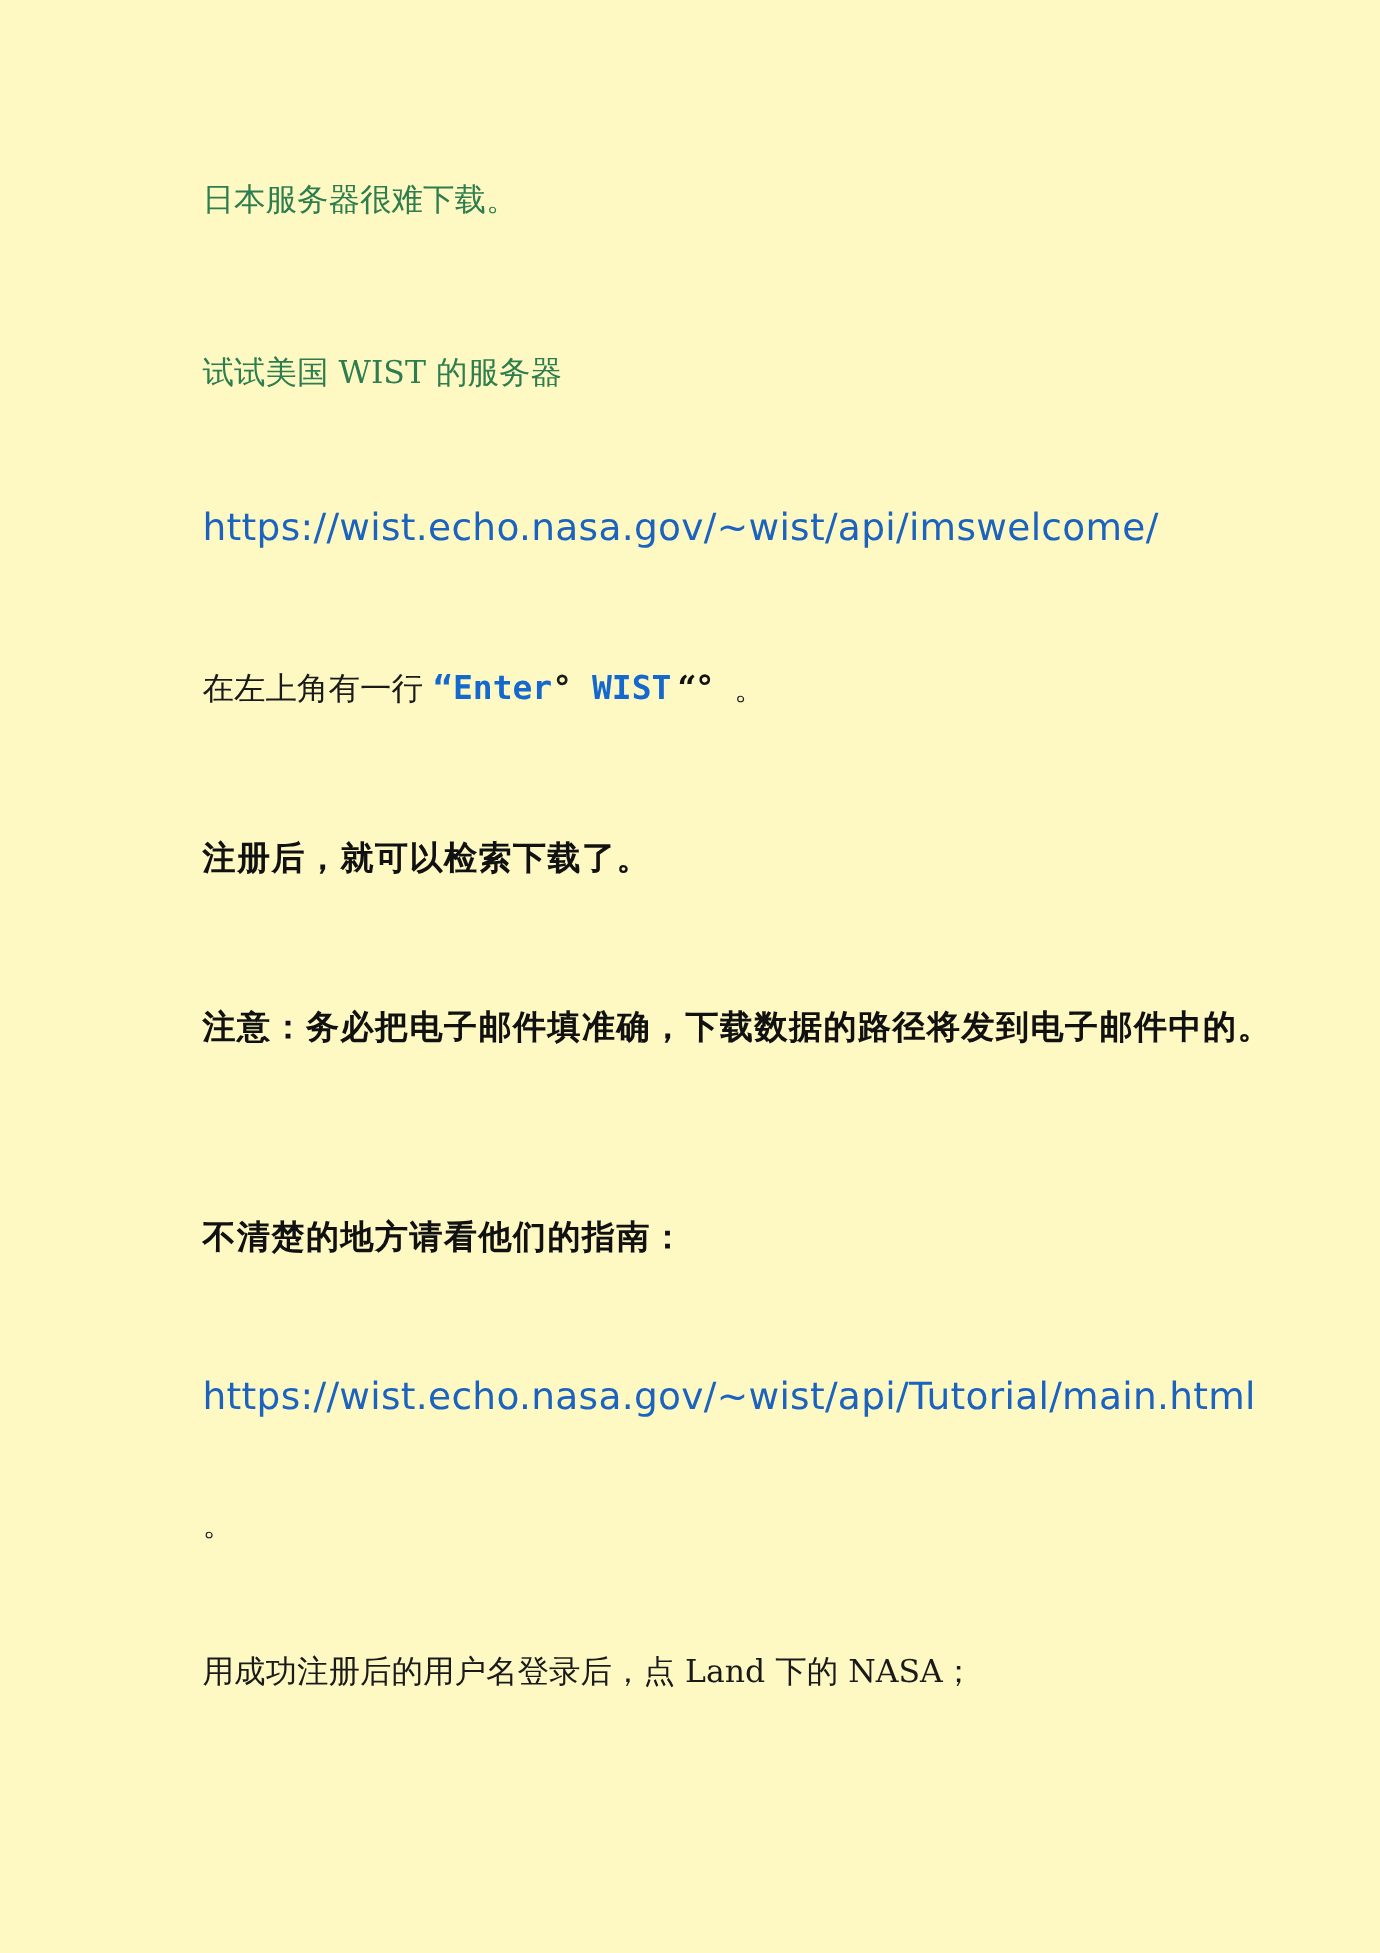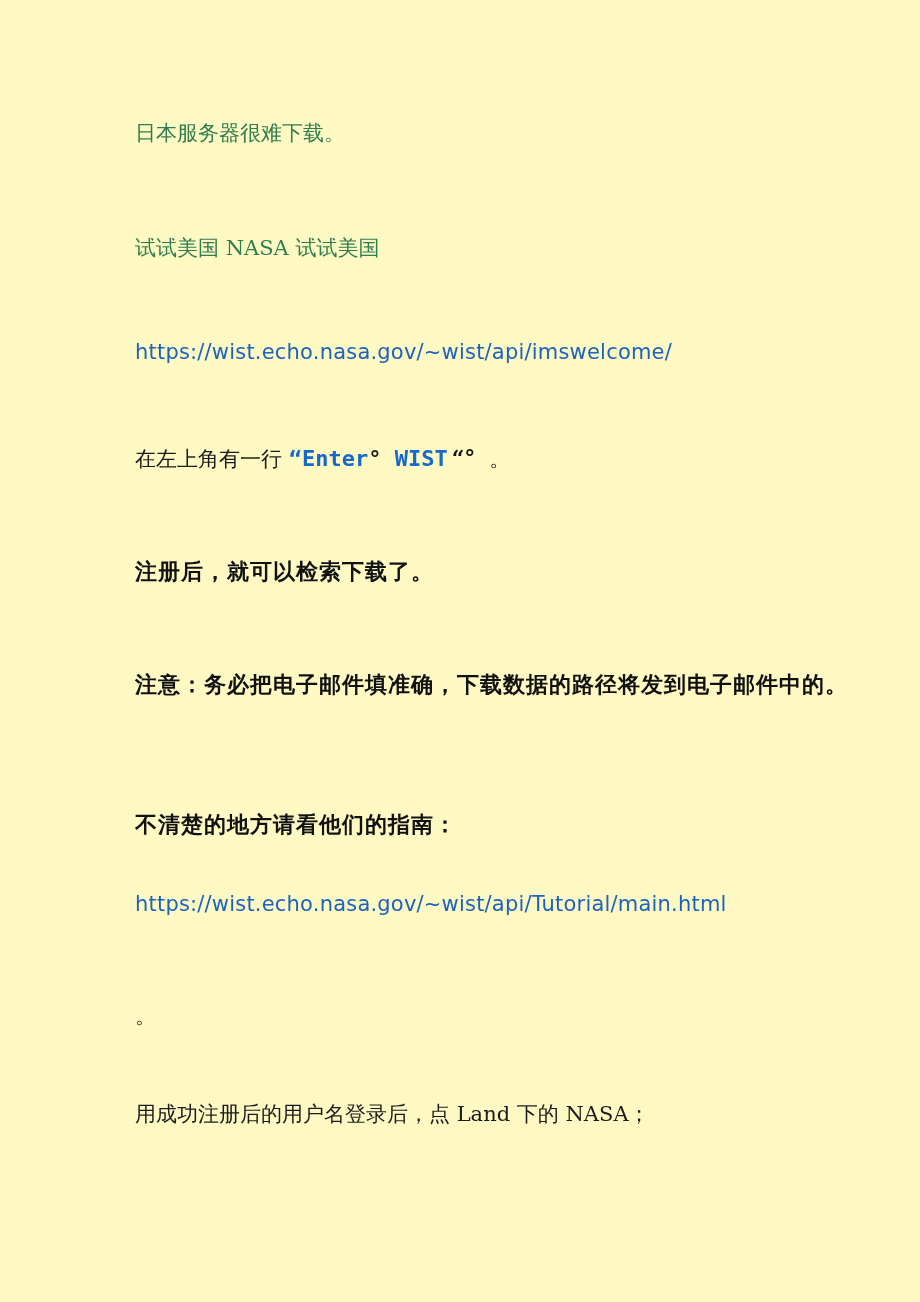--- a/index.html
+++ b/index.html
@@ -23,21 +23,21 @@
   }
   
   .green-note {
     font-size: 21px;
     line-height: 26px;
     color: #2E7D4F;
     font-family: "DejaVu Serif", "Liberation Serif", serif;
   }
   
   .doc-link {
-    font-size: 21px;
+    font-size: 25px;
     line-height: 26px;
     color: #1B63BE;
     text-decoration: none;
     font-family: "DejaVu Sans", "Liberation Sans", sans-serif;
     letter-spacing: 0.2px;
   }
   
   .body-text {
     font-size: 21px;
     line-height: 27px;
@@ -80,32 +80,32 @@
     font-family: "DejaVu Serif", "Liberation Serif", serif;
   }
   
   .pos-1  { top: 120px; }
   .pos-2  { top: 235px; }
   .pos-3  { top: 339px; }
   .pos-4  { top: 445px; }
   .pos-5  { top: 558px; }
   .pos-6  { top: 671px; }
   .pos-7  { top: 811px; }
-  .pos-8  { top: 891px; }
+  .pos-8  { top: 918px; }
   .pos-9  { top: 1003px; }
   .pos-10 { top: 1101px; }
 </style>
 </head>
 <body>
 
 <div class="page">
 
   <p class="line green-note pos-1">日本服务器很难下载。</p>
 
-  <p class="line green-note pos-2">试试美国 NASA 试试美国</p>
+  <p class="line green-note pos-2">试试美国 WIST 的服务器</p>
 
   <p class="line pos-3"><a href="#" class="doc-link">https://wist.echo.nasa.gov/~wist/api/imswelcome/</a></p>
 
   <p class="line pos-4"><span class="body-text">在左上角有一行 </span><span class="code-blue">“Enter</span><span class="code-black">°</span><span class="code-blue"> WIST</span><span class="bold-quote">“°</span><span class="trailing-period">。</span></p>
 
   <p class="line bold-note pos-5">注册后，就可以检索下载了。</p>
 
   <p class="line bold-note pos-7">不清楚的地方请看他们的指南：</p>
 
   <p class="line bold-note pos-6">注意：务必把电子邮件填准确，下载数据的路径将发到电子邮件中的。</p>

